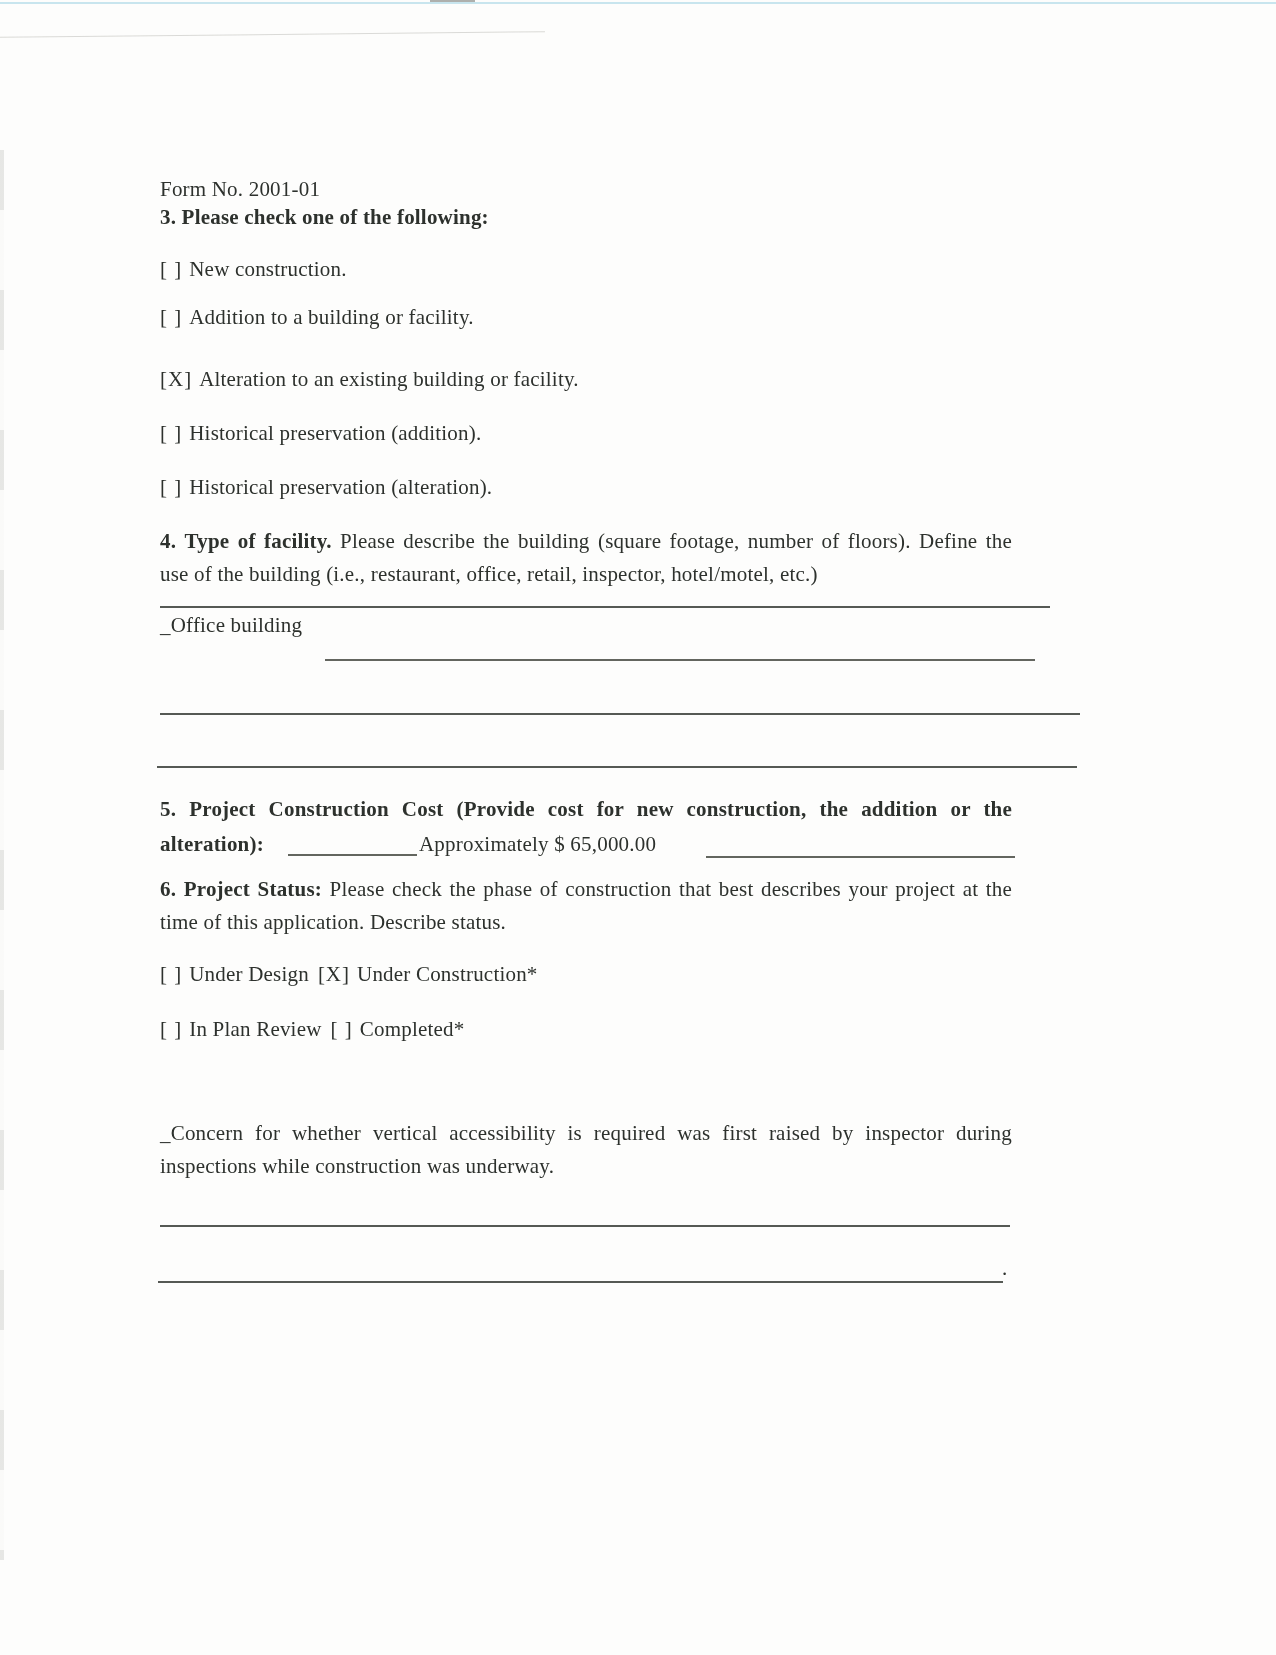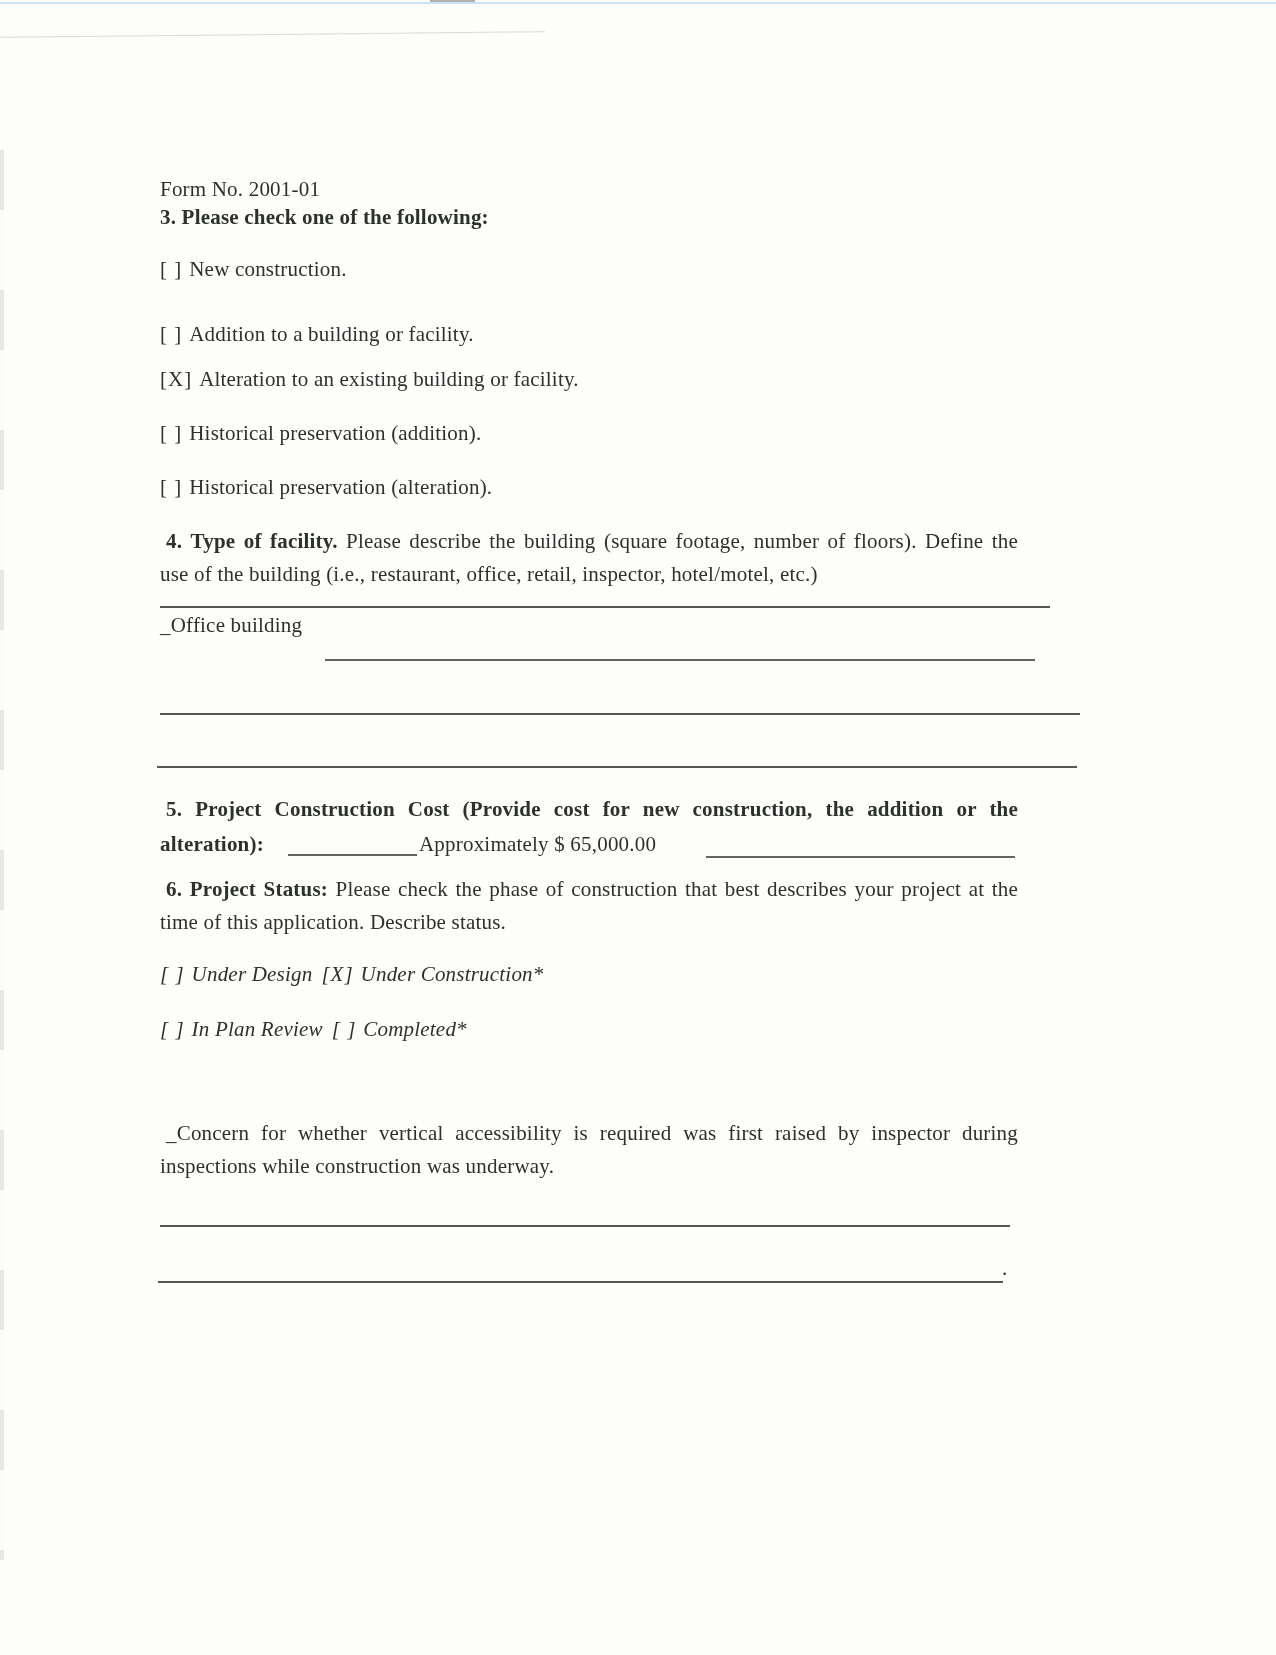--- a/index.html
+++ b/index.html
@@ -13,25 +13,25 @@
   }
   .page{position:absolute;inset:0;}
   .t{
     position:absolute;left:160px;
     font-size:21px;line-height:26px;
     white-space:nowrap;
     letter-spacing:.2px;
   }
   .just{
     white-space:normal;width:852px;
-    text-align:justify;text-align-last:justify;margin-left:6px;
+    text-align:justify;text-align-last:justify;
   }
   .b{font-weight:bold;}
   .cb{margin-right:7px;letter-spacing:1px;}
-  .grp{margin-right:9px;font-style:italic;}
+  .grp{margin-right:9px;}
   .rule{
     position:absolute;height:2px;
     background:#555954;
   }
   .rule.soft{height:2px;background:#63665f;}
   
   .scan-top-cyan{
     position:absolute;top:2px;left:0;width:1276px;height:2px;
     background:#c2e2ec;opacity:.9;
   }
@@ -62,21 +62,21 @@
   <div class="scan-top-smudge"></div>
   <div class="scan-top-arc"></div>
   <div class="scan-left-strip"></div>
 
   <div class="t" style="top:176px">Form No. 2001-01</div>
 
   <div class="t" style="top:204px"><span class="b">3.</span> <span class="b">Please check one of the following:</span></div>
 
   <div class="t" style="top:256px"><span class="cb">[ ]</span><span>New construction.</span></div>
 
-  <div class="t" style="top:321px"><span class="cb">[ ]</span><span>Addition to a building or facility.</span></div>
+  <div class="t" style="top:304px"><span class="cb">[ ]</span><span>Addition to a building or facility.</span></div>
 
   <div class="t" style="top:366px"><span class="cb">[X]</span><span>Alteration to an existing building or facility.</span></div>
 
   <div class="t" style="top:420px"><span class="cb">[ ]</span><span>Historical preservation (addition).</span></div>
 
   <div class="t" style="top:474px"><span class="cb">[ ]</span><span>Historical preservation (alteration).</span></div>
 
   <div class="t just" style="top:528px"><span class="b">4.</span> <span class="b">Type of facility.</span> <span>Please describe the building (square footage, number of floors). Define the</span></div>
   <div class="t" style="top:561px">use of the building (i.e., restaurant, office, retail, inspector, hotel/motel, etc.)</div>
 

